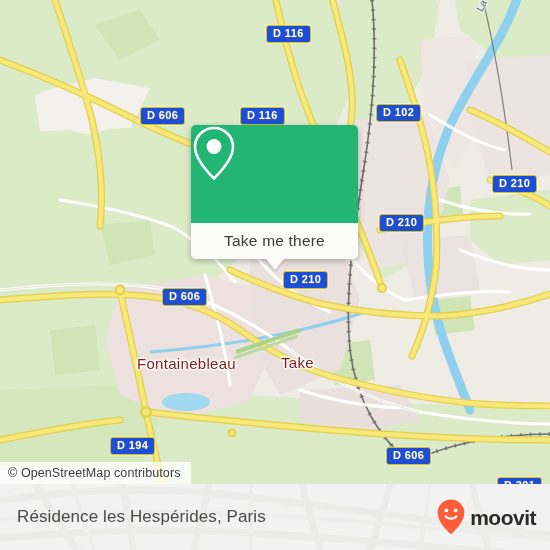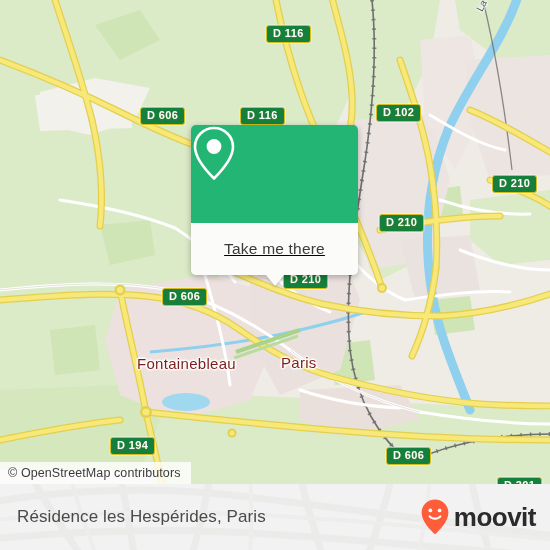--- a/index.html
+++ b/index.html
@@ -33,21 +33,21 @@
     position:absolute;
     color:#4c5a63;
     font-size:10px;
     white-space:nowrap;
     text-shadow:1px 0 2px #fff,-1px 0 2px #fff,0 1px 2px #fff,0 -1px 2px #fff;
   }
 
   
   .shield{
     position:absolute;
-    background:#15803d;
+    background:#1d4ed8;
     border:1.5px solid #d6bf1d;
     border-radius:3px;
     color:#ffffff;
     font-size:11px;
     font-weight:bold;
     letter-spacing:.4px;
     padding:1px 6px 2px 6px;
     line-height:13px;
     white-space:nowrap;
     text-shadow:0 1px 1px rgba(140,120,0,.45);
@@ -64,26 +64,25 @@
     overflow:visible;
     font-family:"Liberation Sans", sans-serif;
   }
   #popup-head{
     height:98px;
     background:#22b573;
     border-radius:5px 5px 0 0;
     display:flex;align-items:center;justify-content:center;
   }
   #popup-foot{
-    height:52px;
+    height:36px;
     background:#fbfbfa;
     border-radius:0 0 5px 5px;
     display:flex;align-items:center;justify-content:center;
     position:relative;
-    text-decoration:underline;
   }
   #popup-foot-label{
     color:#3b3b3b;
     font-size:15.5px;
     letter-spacing:.2px;
   }
   #popup-tail{
     position:absolute;
     left:50%;margin-left:-9px;bottom:-11px;
     width:0;height:0;
@@ -123,21 +122,21 @@
     font-size:17px;
     letter-spacing:.1px;
     white-space:nowrap;
   }
   #brand{
     position:absolute;right:14px;top:0;height:66px;
     display:flex;align-items:center;gap:4px;
   }
   #brand-word{
     color:#2b2b2b;
-    font-size:26px;
+    font-size:21px;
     font-weight:bold;
     letter-spacing:-.5px;
     line-height:31px;
   }
 </style>
 </head>
 <body>
 
 <div id="app">
 
@@ -294,21 +293,21 @@
         <circle cx="232" cy="433" r="2.6" fill="#f7e878"></circle>
       </g>
 
       <g>
         <path d="M236,352 L300,330" stroke="#a8d48a" stroke-width="4" fill="none"></path>
         <path d="M234,358 L298,336" stroke="#b9dc9e" stroke-width="3" fill="none"></path>
       </g>
     </svg>
 
     <div class="place-label" style="left:137px;top:355px;">Fontainebleau</div>
-    <div class="place-label" style="left:281px;top:354px;">Paris</div>
+    <div class="place-label" style="left:281px;top:354px;">Take</div>
 
     <div class="river-label" style="left:474px;top:8px;transform:rotate(-62deg);transform-origin:left top;">La Seine</div>
 
     <div class="shield" style="left:266px;top:25px;">D 116</div>
     <div class="shield" style="left:140px;top:107px;">D 606</div>
     <div class="shield" style="left:240px;top:107px;">D 116</div>
     <div class="shield" style="left:376px;top:104px;">D 102</div>
     <div class="shield" style="left:492px;top:175px;">D 210</div>
     <div class="shield" style="left:379px;top:214px;">D 210</div>
     <div class="shield" style="left:283px;top:271px;">D 210</div>

